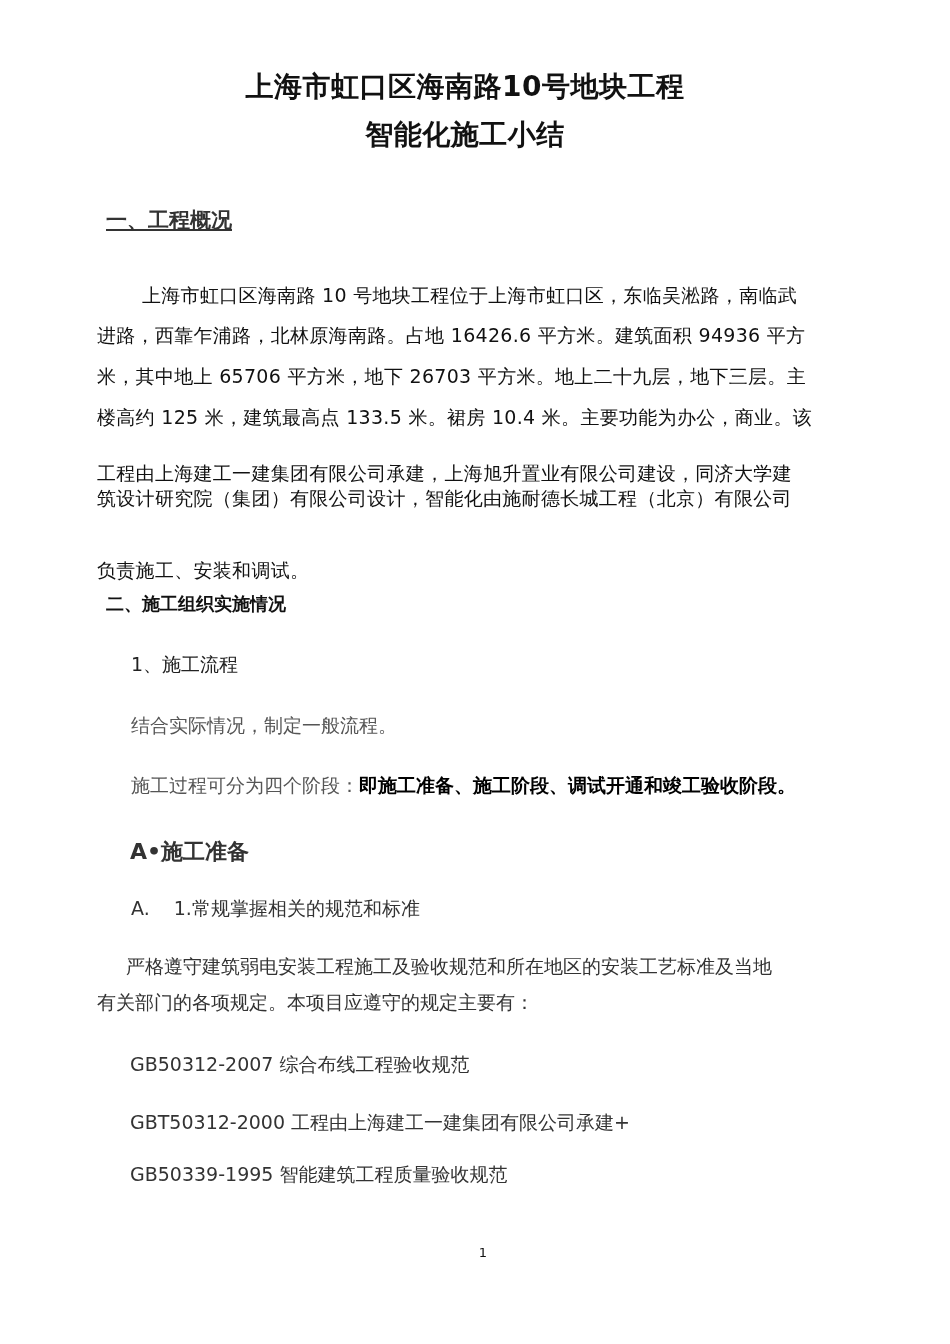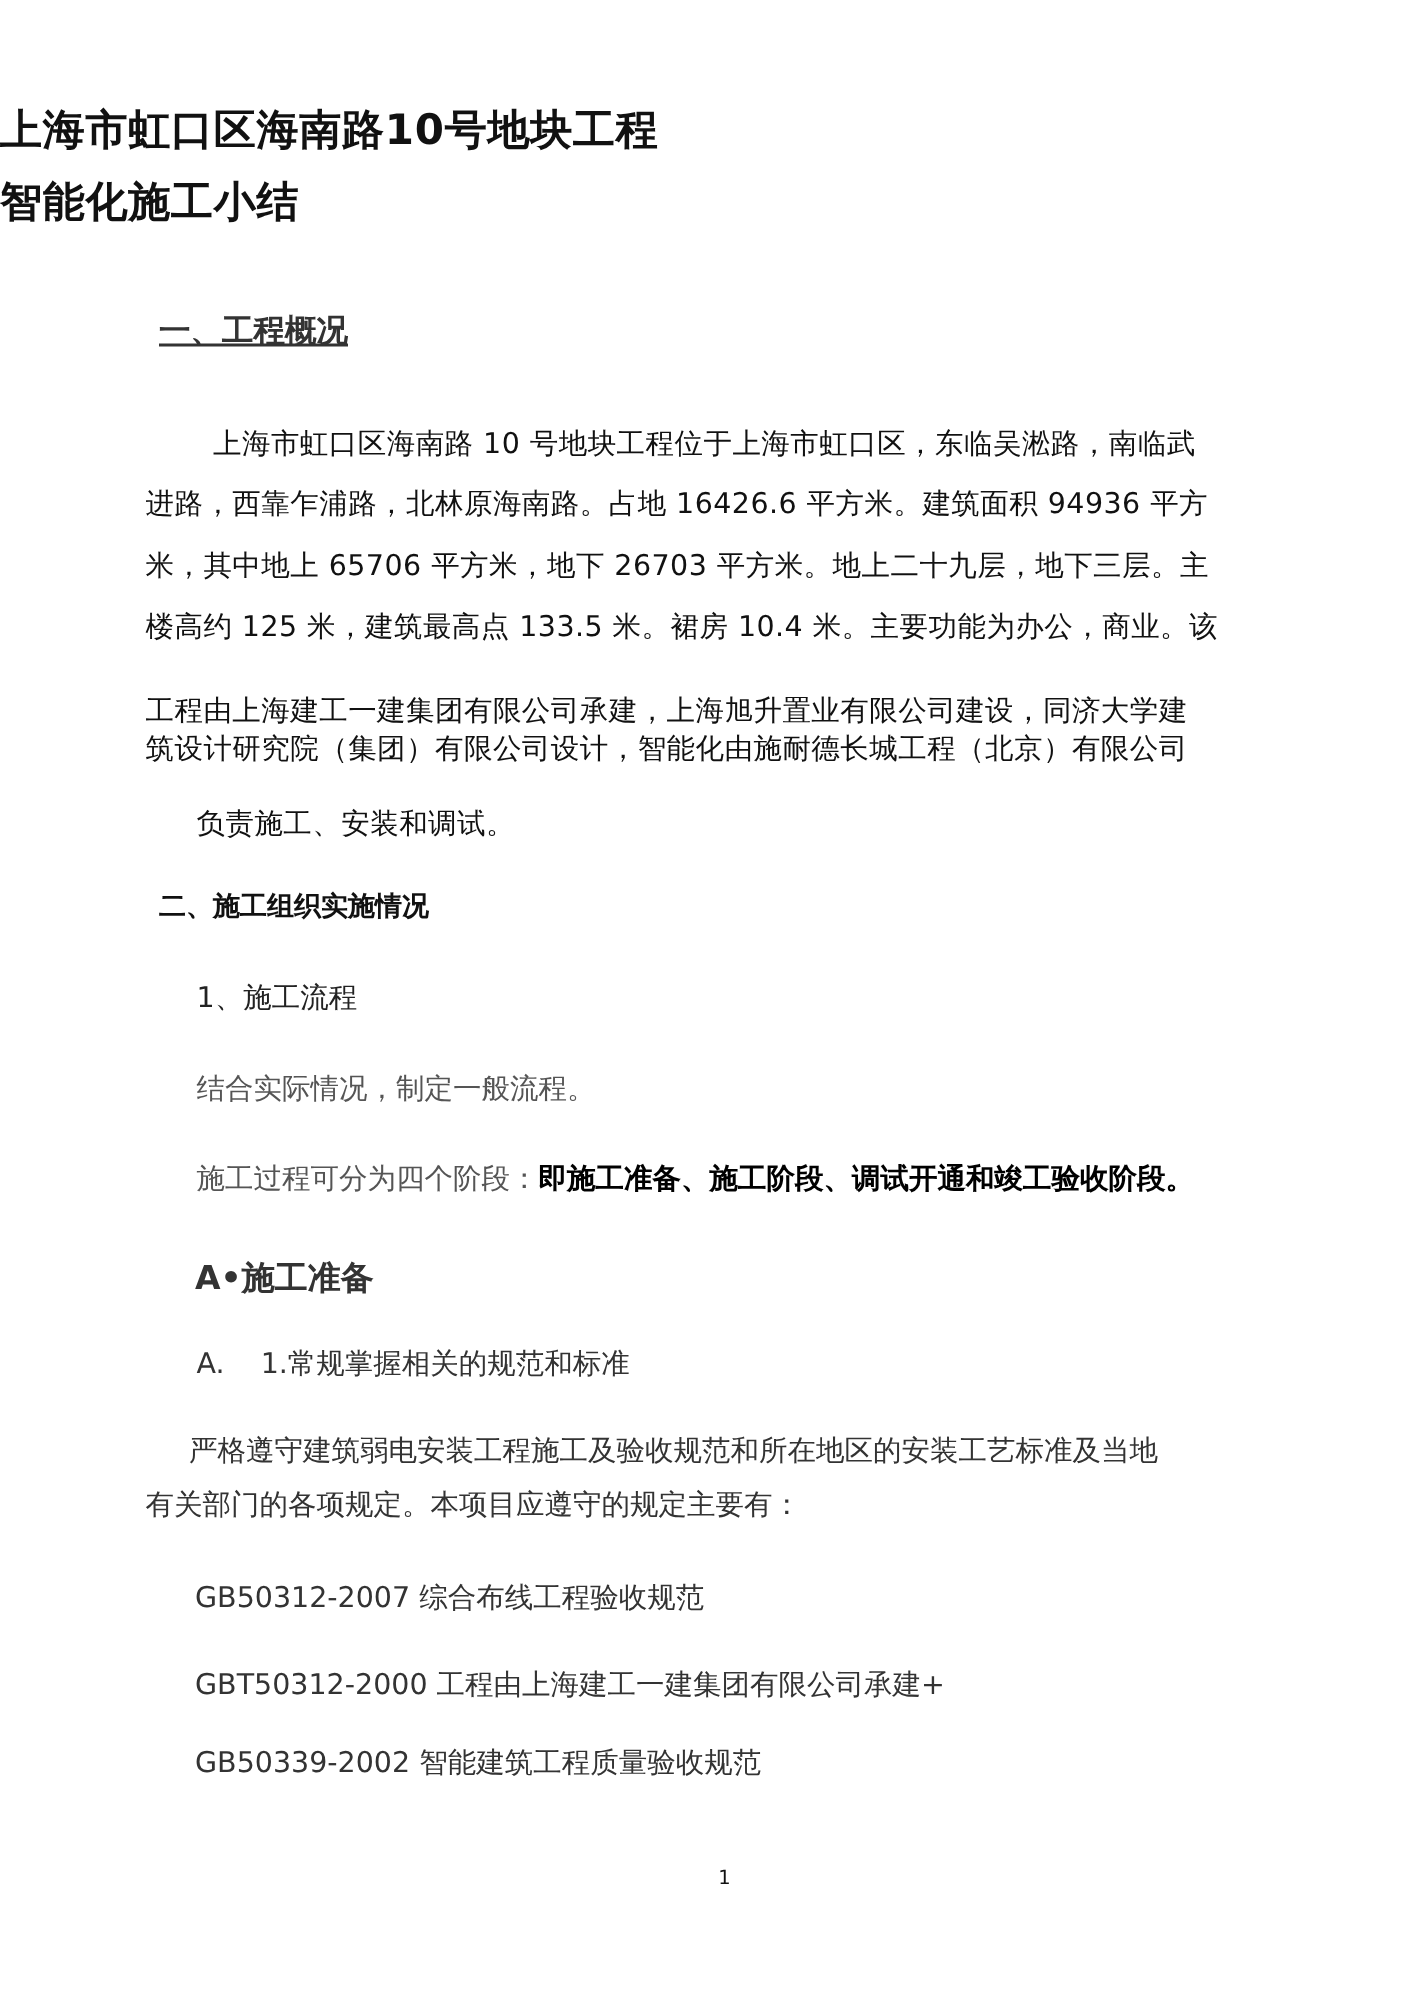--- a/index.html
+++ b/index.html
@@ -1,18 +1,18 @@
 <!DOCTYPE html>
 <html><head>
   <meta charset="utf-8">
   <style>
     html, body { margin: 0; padding: 0; background: #ffffff; }
     body { width: 950px; height: 1344px; position: relative; overflow: hidden; font-family: "DejaVu Sans", "Liberation Sans", sans-serif; color: #111; }
     .abs { position: absolute; white-space: nowrap; }
-    .title { left: 0; width: 930px; font-size: 28px; font-weight: bold; color: #111; letter-spacing: 0.5px; }
+    .title { left: 0; width: 930px; text-align: center; font-size: 28px; font-weight: bold; color: #111; letter-spacing: 0.5px; }
     .h1 { font-size: 21px; font-weight: bold; color: #333; }
     .h2 { font-size: 18px; font-weight: bold; color: #111; }
     .body-line { font-size: 19px; color: #111; letter-spacing: 0.3px; }
     .sub { font-size: 19px; color: #222; }
     .gray { color: #555; }
     .strong { font-weight: bold; color: #000; }
     .bigA { font-size: 22px; font-weight: bold; color: #333; }
     .std { font-size: 19px; color: #333; }
     .page-num { left: 0; width: 966px; text-align: center; font-size: 13px; color: #111; }
   </style>
@@ -26,21 +26,21 @@
 
   <div class="abs h1" style="left:106px; top:206px;text-decoration:underline;">一、工程概况</div>
 
   <div>
     <div class="abs body-line" style="left:142px; top:283px;">上海市虹口区海南路 10 号地块工程位于上海市虹口区，东临吴淞路，南临武</div>
     <div class="abs body-line" style="left:97px; top:323px;">进路，西靠乍浦路，北林原海南路。占地 16426.6 平方米。建筑面积 94936 平方</div>
     <div class="abs body-line" style="left:97px; top:364px;">米，其中地上 65706 平方米，地下 26703 平方米。地上二十九层，地下三层。主</div>
     <div class="abs body-line" style="left:97px; top:405px;">楼高约 125 米，建筑最高点 133.5 米。裙房 10.4 米。主要功能为办公，商业。该</div>
     <div class="abs body-line" style="left:97px; top:461px;">工程由上海建工一建集团有限公司承建，上海旭升置业有限公司建设，同济大学建</div>
     <div class="abs body-line" style="left:97px; top:486px;">筑设计研究院（集团）有限公司设计，智能化由施耐德长城工程（北京）有限公司</div>
-    <div class="abs body-line" style="left:97px; top:536px;margin-left:34px;">负责施工、安装和调试。</div>
+    <div class="abs body-line" style="left:97px; top:558px;">负责施工、安装和调试。</div>
   </div>
 
   <div class="abs h2" style="left:106px; top:592px;">二、施工组织实施情况</div>
 
   <div class="abs sub" style="left:131px; top:652px;">1、施工流程</div>
 
   <div class="abs sub gray" style="left:131px; top:713px;">结合实际情况，制定一般流程。</div>
 
   <div class="abs sub" style="left:131px; top:773px;">
     <span class="gray">施工过程可分为四个阶段：</span><span class="strong">即施工准备、施工阶段、调试开通和竣工验收阶段。</span>
@@ -61,20 +61,20 @@
   <div>
     <div class="abs std" style="left:130px; top:1052px;">
       <span>GB50312-2007</span>
       <span>综合布线工程验收规范</span>
     </div>
     <div class="abs std" style="left:130px; top:1110px;">
       <span>GBT50312-2000</span>
       <span>工程由上海建工一建集团有限公司承建+</span>
     </div>
     <div class="abs std" style="left:130px; top:1162px;">
-      <span>GB50339-2002</span>
+      <span>GB50339-1995</span>
       <span>智能建筑工程质量验收规范</span>
     </div>
   </div>
 
   <div class="abs page-num" style="top:1245px;">1</div>
 
 </div>
 
 </body></html>

